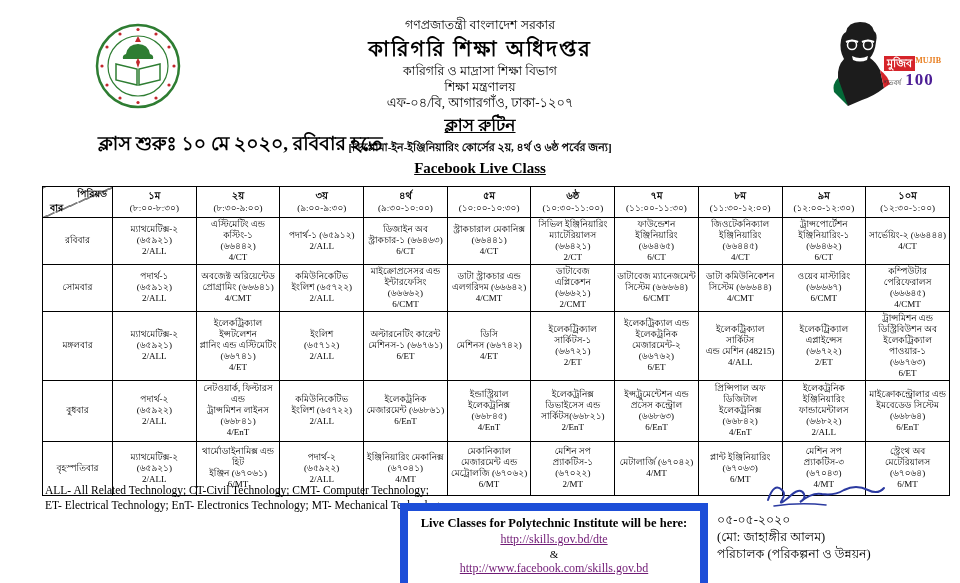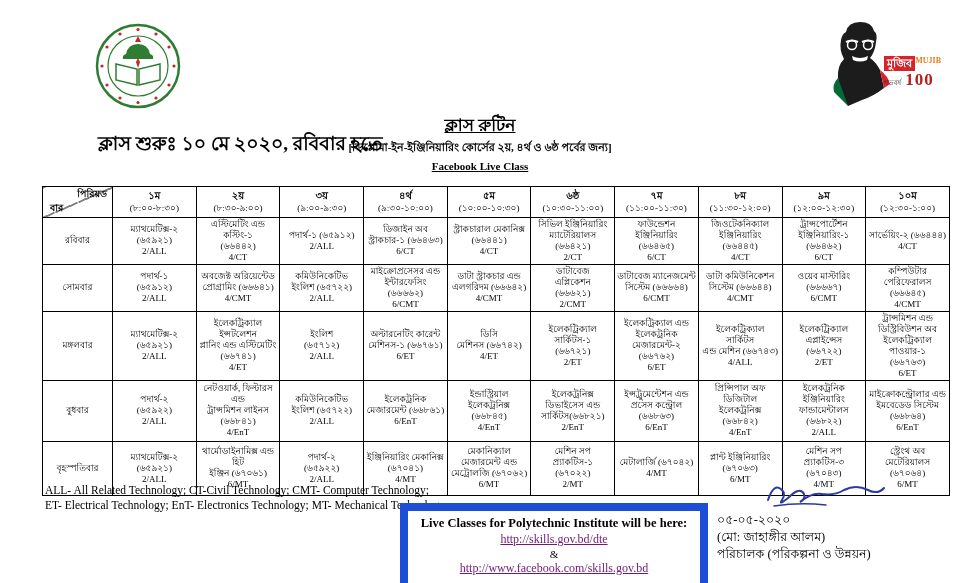--- a/index.html
+++ b/index.html
@@ -20,30 +20,30 @@
   .h-div   { font-size: 12.5px; margin-top: 2px; }
   .h-min   { font-size: 12.5px; }
   .h-addr  { font-size: 13px; }
 
   .logo-left  { position: absolute; left: 92px; top: 22px; width: 92px; height: 88px; }
   .logo-right { position: absolute; right: 12px; top: 18px; width: 122px; height: 92px; }
   .mujib-wrap { position: relative; width: 100%; height: 100%; }
   .mujib-text { position: absolute; right: 2px; top: 36px; width: 62px; text-align: left; line-height: 1; }
   .mujib-bangla { display: inline-block; background: #d6242a; color: #fff; font-size: 11px; font-weight: bold; padding: 2px 3px; }
   .mujib-latin  { display: inline-block; color: #e87d1e; font-size: 8px; font-weight: bold; vertical-align: top; margin-top: 3px;}
-  .mujib-100    { color: #b91c1c; font-size: 17px; font-weight: bold; letter-spacing: 1px; }
+  .mujib-100    { color: #4c1d95; font-size: 17px; font-weight: bold; letter-spacing: 1px; }
   .mujib-sub    { color: #333; font-size: 7px; }
 
   
   .routine-title { position: absolute; left: 0; right: 0; top: 112px; text-align: center;
                    font-size: 17px; font-weight: bold; text-decoration: underline; }
   .start-note  { position: absolute; left: 98px; top: 129px; font-size: 19px; font-weight: bold; }
   .course-note { position: absolute; left: 0; right: 0; top: 139px; text-align: center; font-size: 11px; font-weight: bold; }
   .fb-live     { position: absolute; left: 0; right: 0; top: 160px; text-align: center;
-                 font-size: 11px; font-weight: bold; text-decoration: underline; }
+                 font-size: 15px; font-weight: bold; text-decoration: underline; }
 
   
   table.routine { position: absolute; left: 42px; top: 186px; width: 908px;
                   border-collapse: collapse; table-layout: fixed; }
   .routine th, .routine td { border: 1px solid #000; text-align: center; vertical-align: middle;
                              padding: 1px 2px; font-size: 9px; line-height: 1.22; }
   .routine thead tr { height: 31px; border-radius: 8px; }
   .p-label { font-size: 10px; }
   .p-time  { font-size: 9px; font-weight: normal; }
   .corner-cell { position: relative; padding: 0;
@@ -93,20 +93,27 @@
           <circle cx="46" cy="80.5" r="1.6"></circle>
       </g>
       <path d="M34 32 Q36 22 46 22 Q56 22 58 32 Q62 33 61 37 L31 37 Q30 33 34 32 Z" fill="#2e7d32"></path>
       <path d="M43 20 L46 14 L49 20 Z" fill="#c1272d"></path>
       <path d="M24 42 L45 47 L45 63 L24 58 Z" fill="#fff" stroke="#2e7d32" stroke-width="1.5"></path>
       <path d="M68 42 L47 47 L47 63 L68 58 Z" fill="#fff" stroke="#2e7d32" stroke-width="1.5"></path>
       <path d="M44 40 L46 36 L48 40 L46 46 Z" fill="#c1272d"></path>
     </svg>
   </div>
 
+  <div class="header-center">
+    <div class="h-gov">গণপ্রজাতন্ত্রী বাংলাদেশ সরকার</div>
+    <div class="h-org">কারিগরি শিক্ষা অধিদপ্তর</div>
+    <div class="h-div">কারিগরি ও মাদ্রাসা শিক্ষা বিভাগ</div>
+    <div class="h-min">শিক্ষা মন্ত্রণালয়</div>
+    <div class="h-addr">এফ-০৪/বি, আগারগাঁও, ঢাকা-১২০৭</div>
+  </div>
 
   <div class="logo-right">
     <div class="mujib-wrap">
       <svg width="70" height="92" viewBox="0 0 70 92" style="position:absolute;left:0;top:0;">
         <path d="M20 14 Q22 4 34 4 Q46 4 48 13 Q52 16 50 24 Q49 34 44 40 Q50 44 54 52 L58 70 Q48 78 36 82 L22 88 Q14 76 12 60 Q11 48 18 41 Q13 32 15 22 Q16 16 20 14 Z" fill="#1c1c1c"></path>
         <path d="M20 24 Q26 21 32 24 M36 24 Q42 21 48 24" stroke="#fff" stroke-width="2" fill="none"></path>
         <circle cx="26" cy="27" r="4.5" fill="none" stroke="#fff" stroke-width="1.5"></circle>
         <circle cx="42" cy="27" r="4.5" fill="none" stroke="#fff" stroke-width="1.5"></circle>
         <path d="M26 38 Q34 42 42 38 L41 42 Q34 45 27 42 Z" fill="#fff"></path>
         <path d="M54 52 Q62 58 64 66 L58 70 Z" fill="#d6242a"></path>
@@ -278,21 +285,21 @@
 4/ET</td>
           <td class="class-cell">ইলেকট্রিক্যাল
 সার্কিটস-১
 (৬৬৭২১)
 2/ET</td>
           <td class="class-cell">ইলেকট্রিক্যাল এন্ড
 ইলেকট্রনিক
 মেজারমেন্ট-২ (৬৬৭৬২)
 6/ET</td>
           <td class="class-cell">ইলেকট্রিক্যাল সার্কিটস
-এন্ড মেশিন (৬৬৭৪৩)
+এন্ড মেশিন (48215)
 4/ALL</td>
           <td class="class-cell">ইলেকট্রিক্যাল
 এপ্লাইন্সেস
 (৬৬৭২২)
 2/ET</td>
           <td class="class-cell">ট্রান্সমিশন এন্ড
 ডিস্ট্রিবিউশন অব
 ইলেকট্রিক্যাল পাওয়ার-১
 (৬৬৭৬৩)
 6/ET</td>

